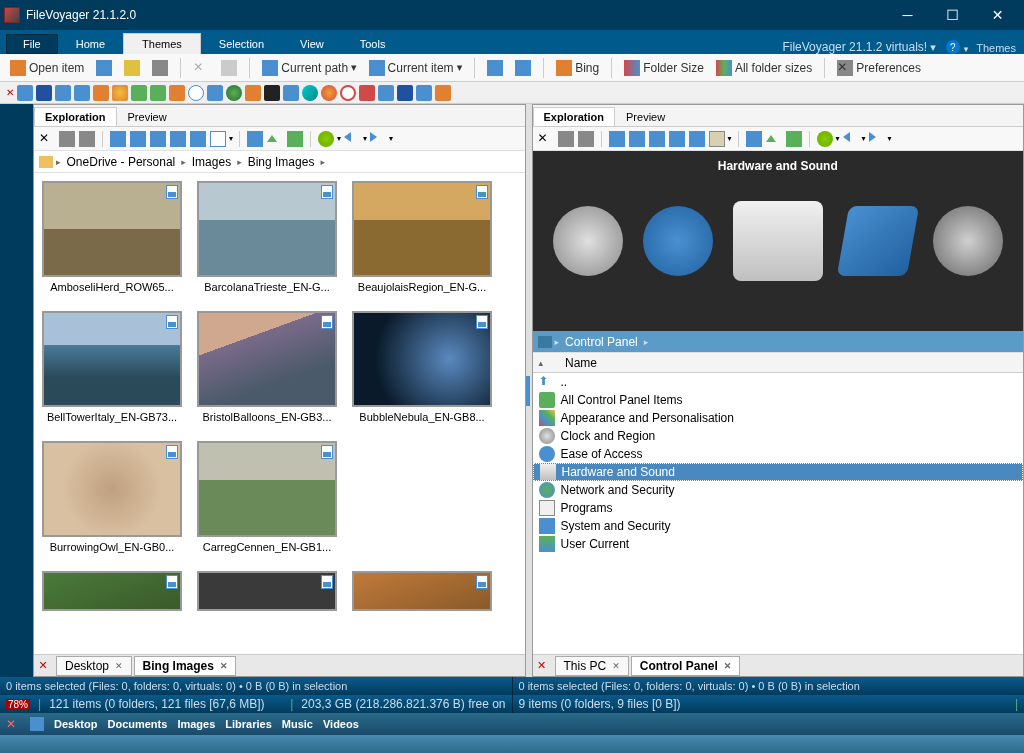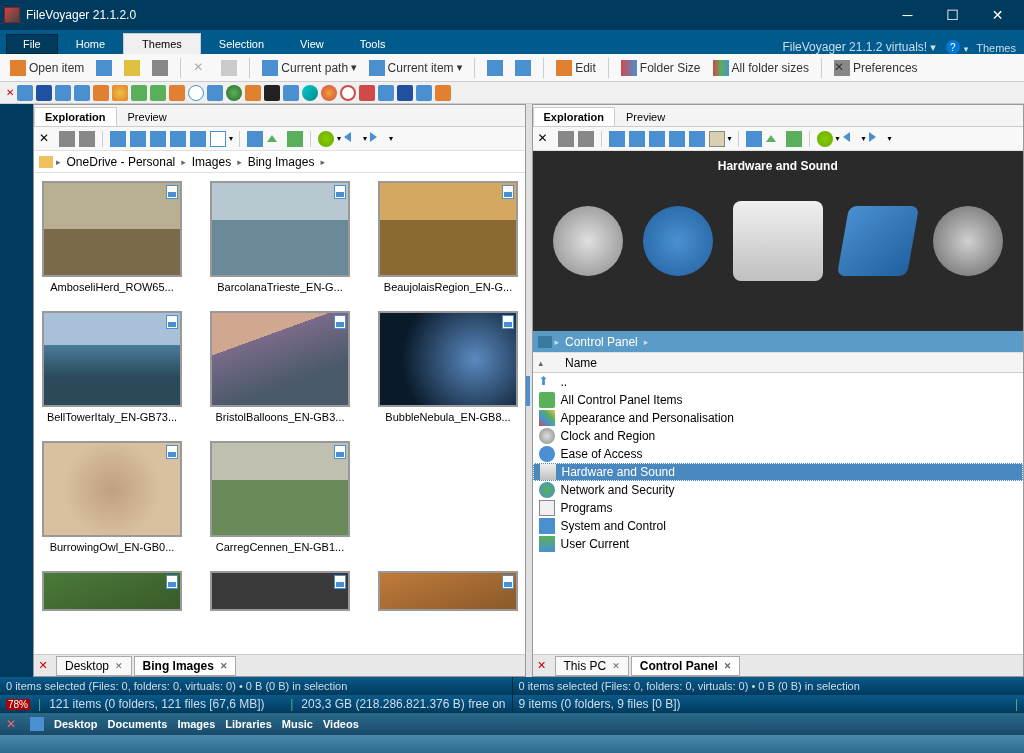--- a/index.html
+++ b/index.html
@@ -51,21 +51,21 @@
 
 
 .breadcrumb { height: 22px; background: #fff; border-bottom: 1px solid #e0e0e0; display: flex; align-items: center; padding: 0 4px; font-size: 11px; gap: 2px; }
 .breadcrumb .bc { padding: 18px 4px; cursor: pointer; }
 .breadcrumb .chev { color: #666; font-size: 9px; }
 .breadcrumb.blue { background: #5a9bc8; color: #fff; }
 .breadcrumb.blue .chev { color: #cde; }
 
 
 .thumbgrid { flex: 1; overflow-y: auto; padding: 8px; background: #fff; }
-.thumbrow { display: flex; gap: 28px; margin-bottom: 18px; }
+.thumbrow { display: flex; gap: 15px; margin-bottom: 18px; }
 .thumb { width: 140px; }
 .thumbimg { width: 140px; height: 96px; border: 2px solid #999; background: linear-gradient(160deg, #87ceeb 45%, #8b7355 45%); position: relative; }
 .thumbimg .badge { position: absolute; top: 2px; right: 2px; width: 12px; height: 14px; background: #fff; border: 1px solid #4a90d0; }
 .thumbimg .badge::after { content: ''; position: absolute; bottom: 1px; left: 1px; right: 1px; height: 5px; background: #4a90d0; }
 .thumbname { font-size: 11px; text-align: center; margin-top: 4px; overflow: hidden; white-space: nowrap; text-overflow: ellipsis; }
 
 
 .cp-header { height: 180px; background: #2a2a2a; display: flex; align-items: center; justify-content: center; flex-direction: column; color: #fff; position: relative; overflow: hidden; }
 .cp-header-text { position: absolute; top: 8px; font-size: 12px; font-weight: bold; }
 .cp-icons { display: flex; gap: 20px; align-items: center; }
@@ -182,21 +182,21 @@
   <div class="sep"></div>
   <div class="rbtn">
       <span class="ricon ic-blue"></span>
     </div>
   <div class="rbtn">
       <span class="ricon ic-blue"></span>
     </div>
   <div class="sep"></div>
   <div class="rbtn">
       <span class="ricon ic-orange"></span>
-      <span>Edit</span>
+      <span>Bing</span>
     </div>
   <div class="sep"></div>
   <div class="rbtn">
       <span class="ricon" style="background:linear-gradient(90deg,#d04a4a,#4a90d0)"></span>
       <span>Folder Size</span>
     </div>
   <div class="rbtn">
       <span class="ricon" style="background:linear-gradient(90deg,#d04a4a,#5ab05a,#4a90d0)"></span>
       <span>All folder sizes</span>
     </div>
@@ -440,21 +440,21 @@
       <div class="listrow">
           <span class="licon" style="background:radial-gradient(#5ab05a,#4a90d0);border-radius:50%"></span>
           <span>Network and Security</span>
         </div>
       <div class="listrow">
           <span class="licon" style="background:#f0f0f0;border:1px solid #888"></span>
           <span>Programs</span>
         </div>
       <div class="listrow">
           <span class="licon" style="background:#4a90d0"></span>
-          <span>System and Control</span>
+          <span>System and Security</span>
         </div>
       <div class="listrow">
           <span class="licon" style="background:linear-gradient(#5ab05a,#4a90d0)"></span>
           <span>User Current</span>
         </div>
     </div>
     <div class="btabs">
       <div class="closepane">✕</div>
       <div class="btab">
           <span>This PC</span>

